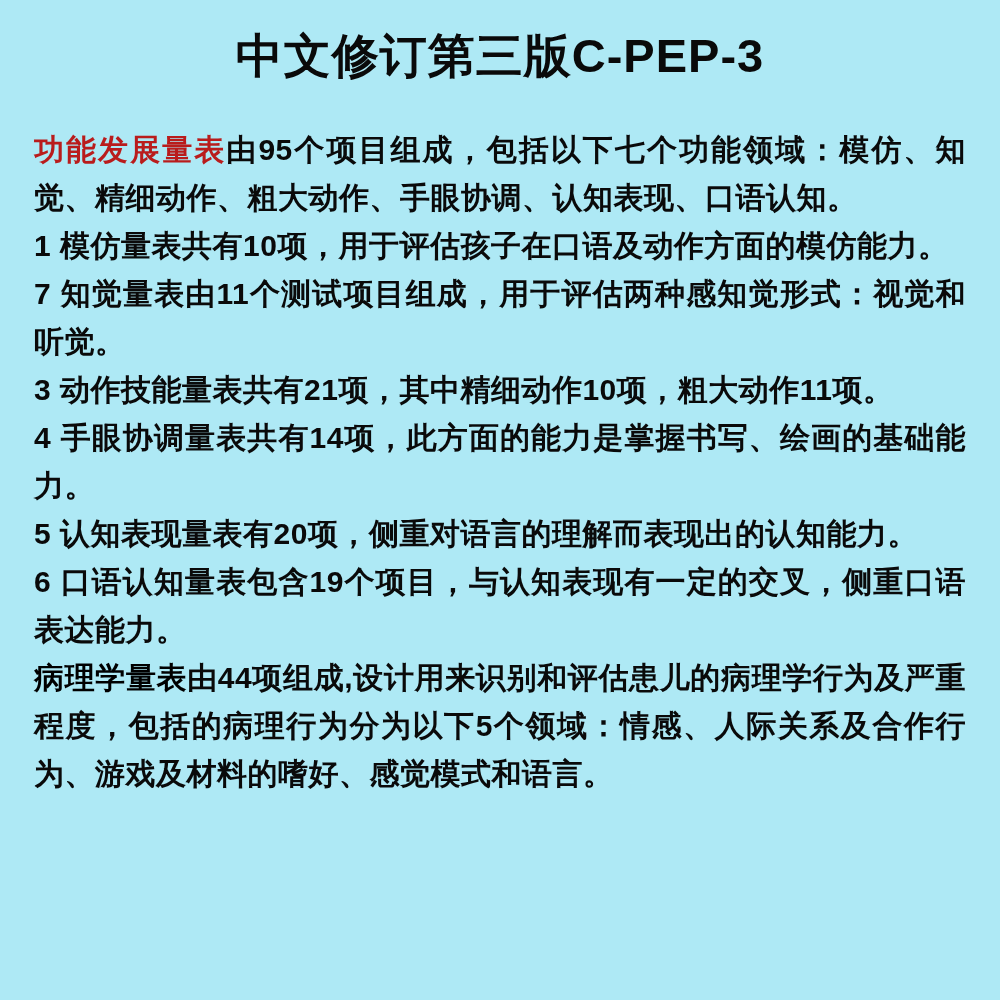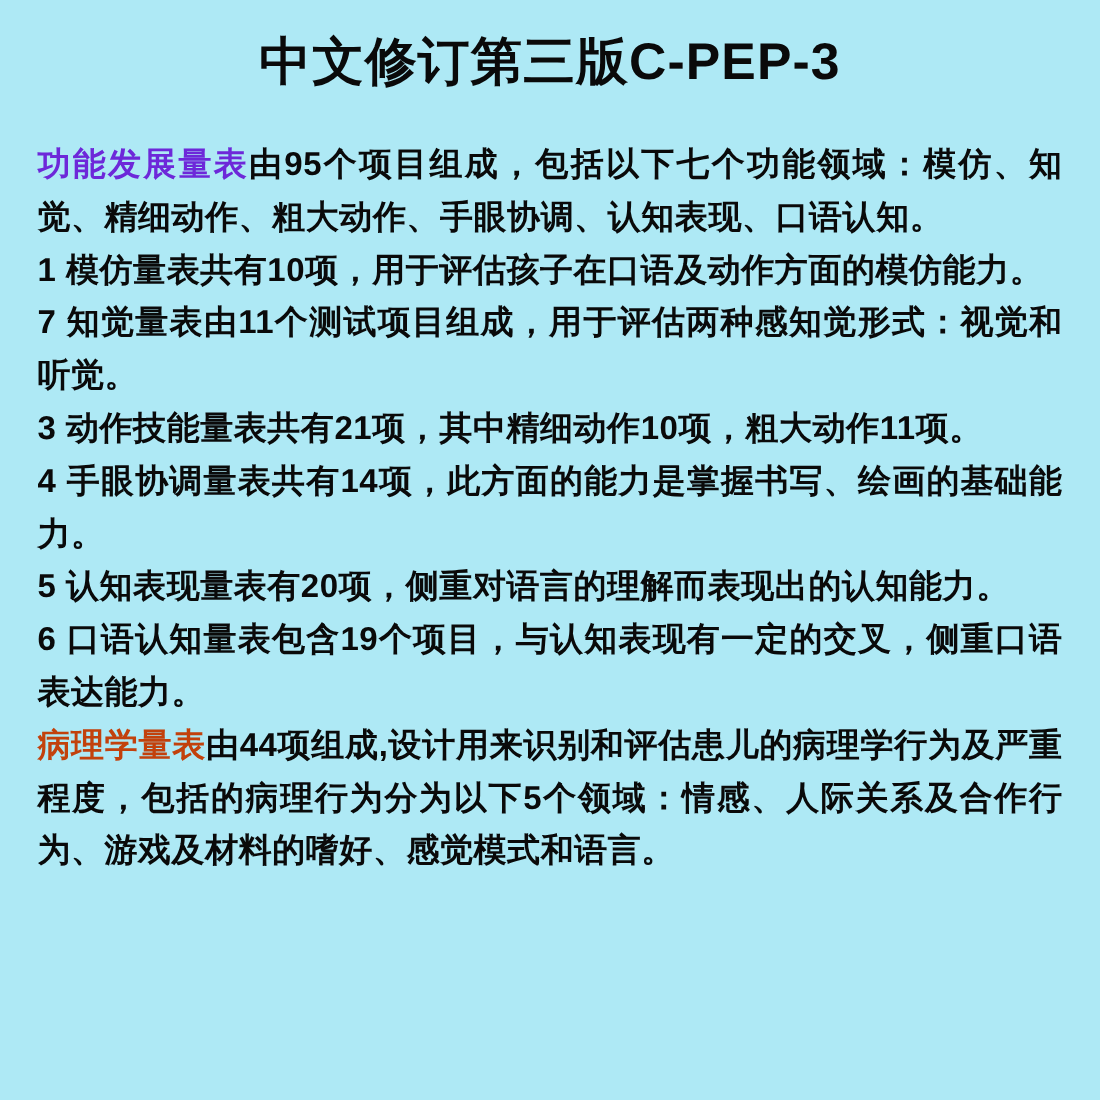--- a/index.html
+++ b/index.html
@@ -48,26 +48,26 @@
 
 <div class="page">
 
   <div class="title">
     <div>中文修订第三版C-PEP-3</div>
   </div>
 
 
   <div class="content">
 
-    <p><span class="lead" style="color: #6d28d9;">功能发展量表</span><span>由95个项目组成，包括以下七个功能领域：模仿、知觉、精细动作、粗大动作、手眼协调、认知表现、口语认知。</span></p>
+    <p><span class="lead" style="color: #b91c1c;">功能发展量表</span><span>由95个项目组成，包括以下七个功能领域：模仿、知觉、精细动作、粗大动作、手眼协调、认知表现、口语认知。</span></p>
 
     <p>1 模仿量表共有10项，用于评估孩子在口语及动作方面的模仿能力。</p>
     <p>7 知觉量表由11个测试项目组成，用于评估两种感知觉形式：视觉和听觉。</p>
     <p>3 动作技能量表共有21项，其中精细动作10项，粗大动作11项。</p>
     <p>4 手眼协调量表共有14项，此方面的能力是掌握书写、绘画的基础能力。</p>
     <p>5 认知表现量表有20项，侧重对语言的理解而表现出的认知能力。</p>
     <p>6 口语认知量表包含19个项目，与认知表现有一定的交叉，侧重口语表达能力。</p>
 
-    <p class="para-second"><span class="lead" style="color: #c2410c;">病理学量表</span><span>由44项组成,设计用来识别和评估患儿的病理学行为及严重程度，包括的病理行为分为以下5个领域：情感、人际关系及合作行为、游戏及材料的嗜好、感觉模式和语言。</span></p>
+    <p class="para-second"><span class="lead" style="color: #000000;">病理学量表</span><span>由44项组成,设计用来识别和评估患儿的病理学行为及严重程度，包括的病理行为分为以下5个领域：情感、人际关系及合作行为、游戏及材料的嗜好、感觉模式和语言。</span></p>
 
   </div>
 
 </div>
 
 </body></html>

